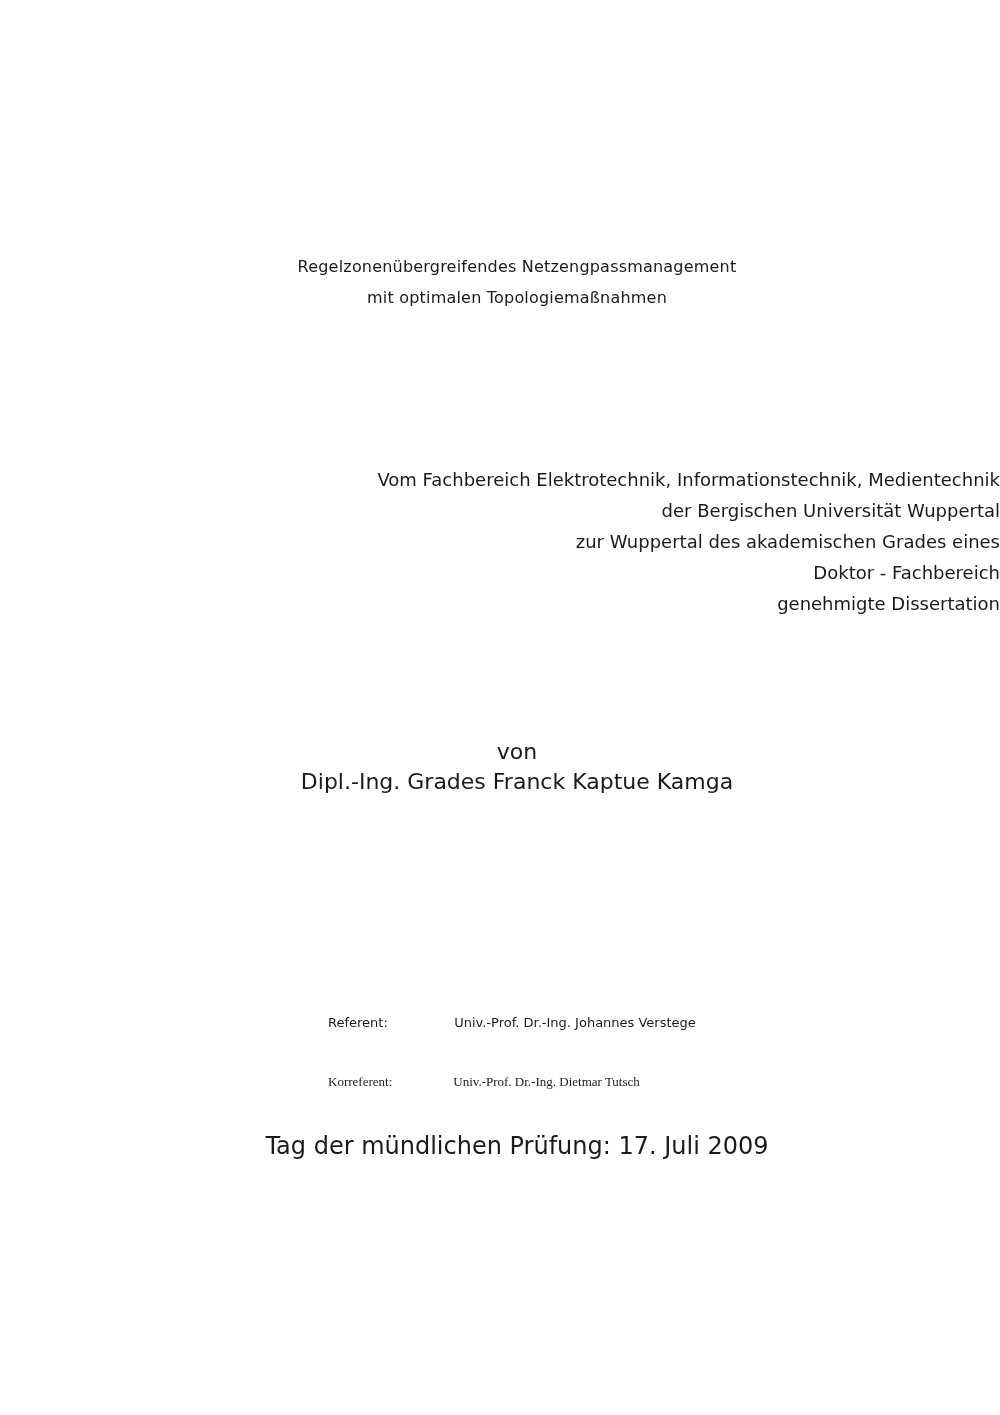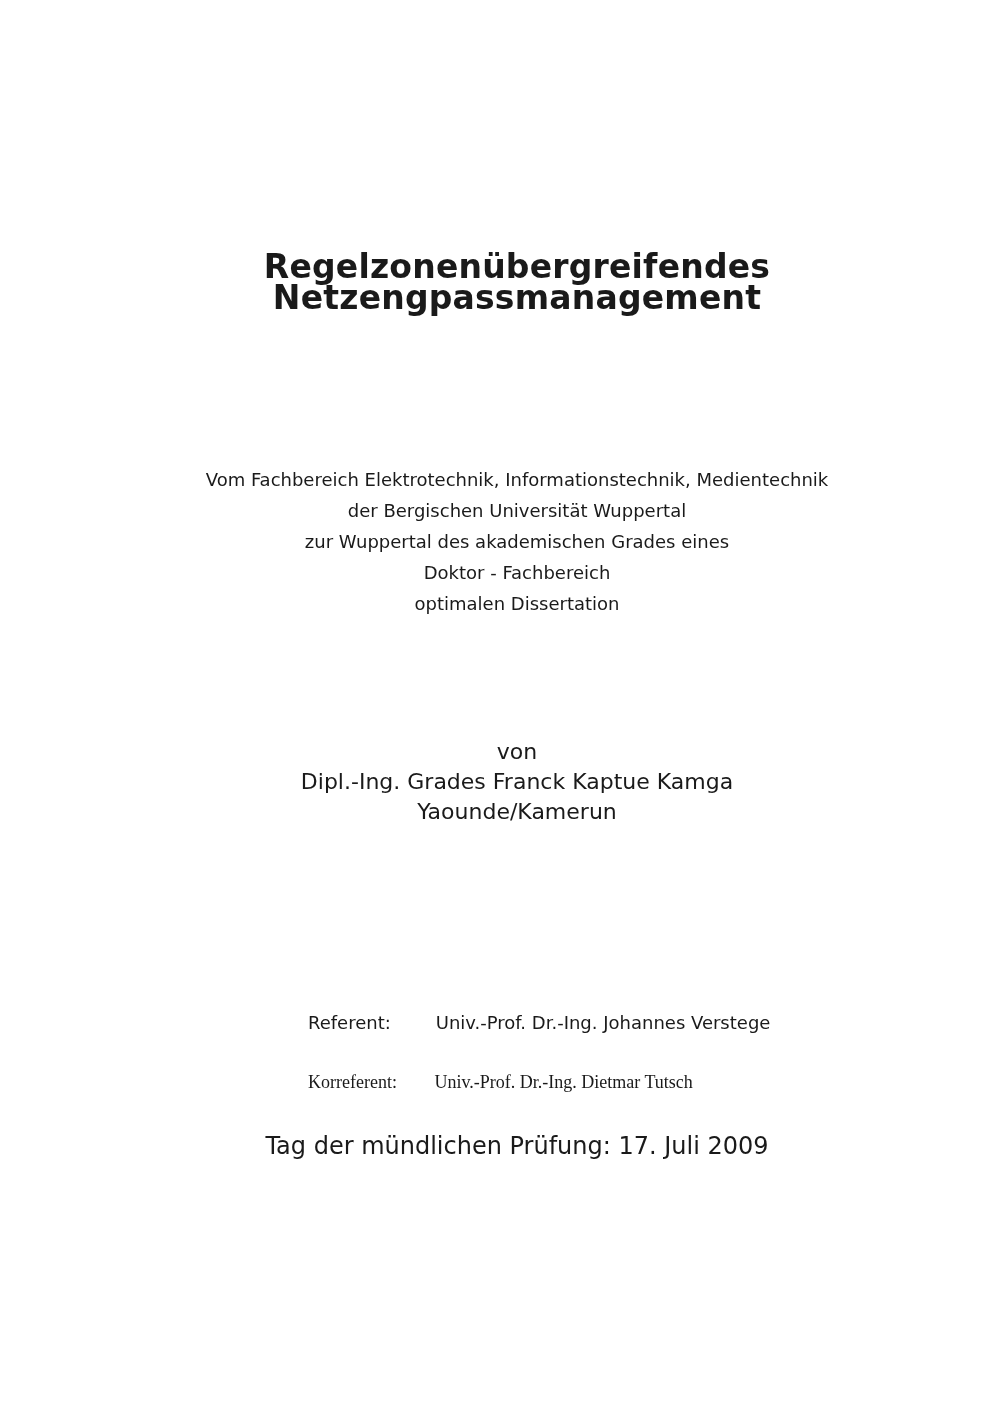--- a/index.html
+++ b/index.html
@@ -22,45 +22,46 @@
     
     .centered-band {
       position: absolute;
       left: 34px;
       width: 966px;
       text-align: center;
     }
 
     .doc-title {
       top: 251px;
-      font-size: 33px;
-      font-weight: bold;
+      font-size: 16px;
+      font-weight: normal;
       line-height: 31px;
       letter-spacing: 0.2px;
     }
     .doc-title .title-line { display: block; }
 
     .faculty-block {
       top: 464px;
       font-size: 18px;
       line-height: 31px;
       font-weight: normal;
+      text-align: right;
     }
     .faculty-block p { display: block; }
 
     .author-block {
       top: 737px;
       font-size: 22px;
       line-height: 30px;
     }
 
     .referee-row {
       position: absolute;
-      left: 308px;
-      font-size: 18px;
+      left: 328px;
+      font-size: 13px;
       line-height: 24px;
       white-space: nowrap;
     }
     .referee-row.row-referent   { top: 1011px; }
     .referee-row.row-korreferent{ top: 1070px; font-family: Liberation Serif, serif; }
 
     .ref-label {
       display: inline-block;
       width: 122px;
     }
@@ -71,34 +72,34 @@
       line-height: 24px;
     }
   </style>
 </head>
 <body>
 
 <div class="page">
 
   <h1 class="centered-band doc-title">
     <span class="title-line">Regelzonenübergreifendes Netzengpassmanagement</span>
+    <span class="title-line">mit optimalen Topologiemaßnahmen</span>
   </h1>
 
   <div class="centered-band faculty-block">
     <p>Vom Fachbereich Elektrotechnik, Informationstechnik, Medientechnik</p>
     <p>der Bergischen Universität Wuppertal</p>
     <p>zur Wuppertal des akademischen Grades eines</p>
     <p>Doktor - Fachbereich</p>
-    <p>optimalen Dissertation</p>
+    <p>genehmigte Dissertation</p>
   </div>
 
   <div class="centered-band author-block">
     <p>von</p>
     <p>Dipl.-Ing. Grades Franck Kaptue Kamga</p>
-    <p>Yaounde/Kamerun</p>
   </div>
 
   <div class="referee-row row-referent">
     <span class="ref-label">Referent:</span>
     <span class="ref-name">Univ.-Prof. Dr.-Ing. Johannes Verstege</span>
   </div>
 
   <div class="referee-row row-korreferent">
     <span class="ref-label">Korreferent:</span>
     <span class="ref-name">Univ.-Prof. Dr.-Ing. Dietmar Tutsch</span>

